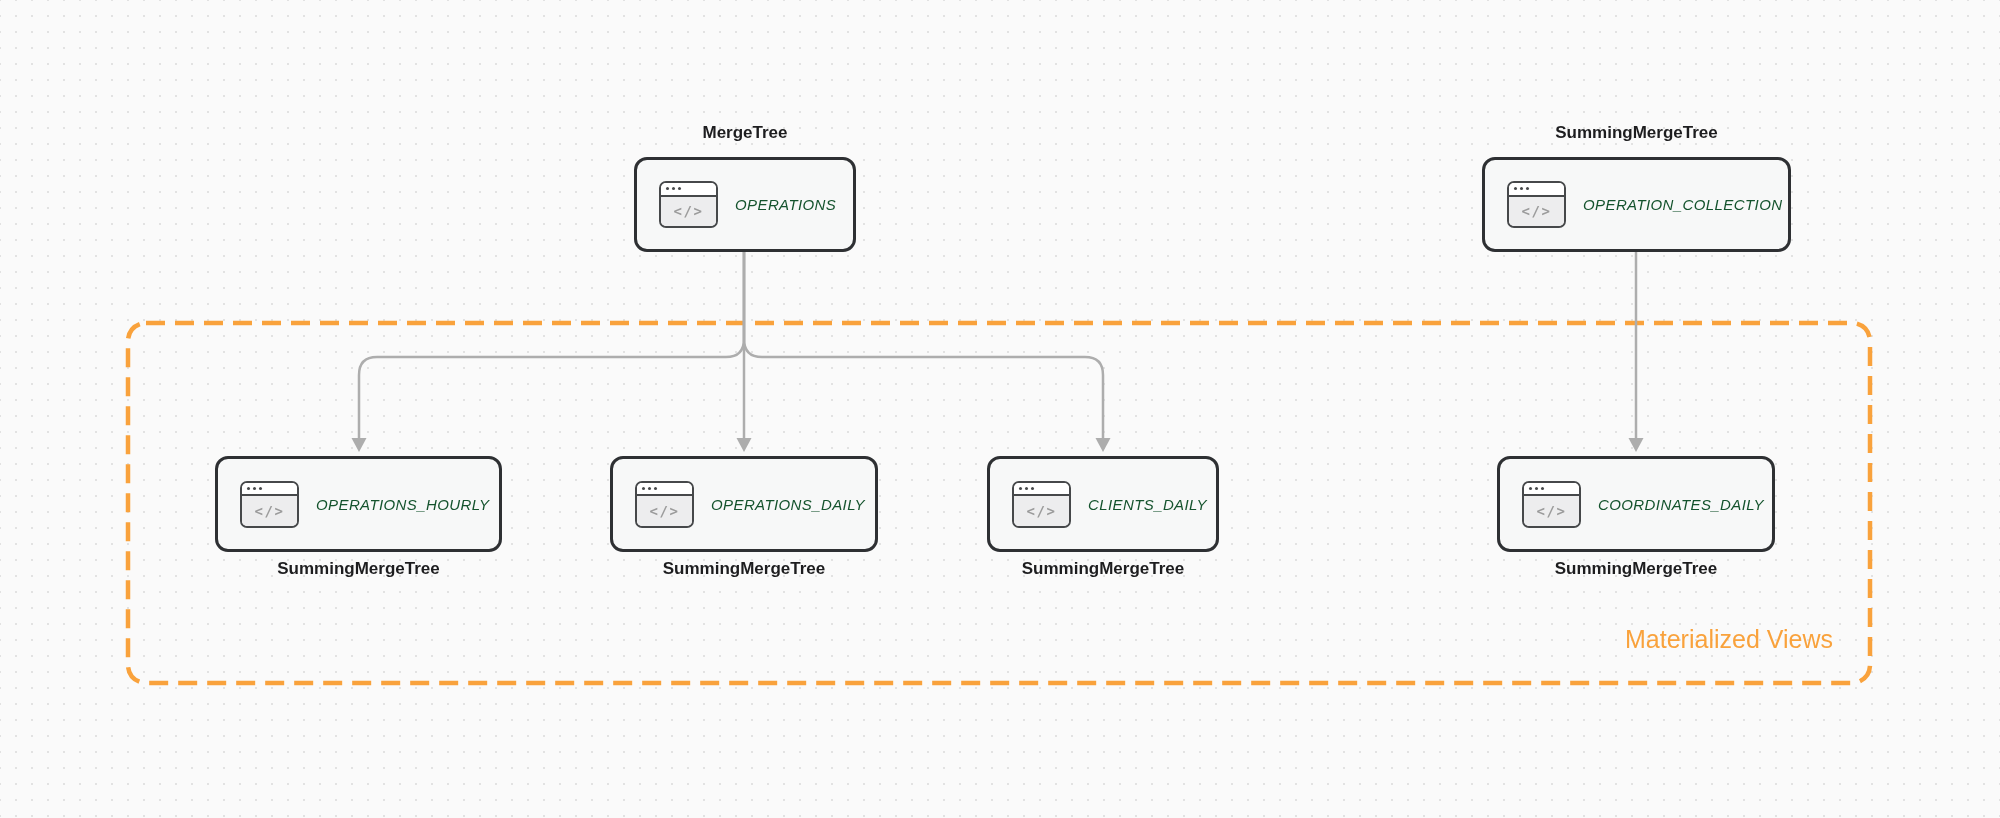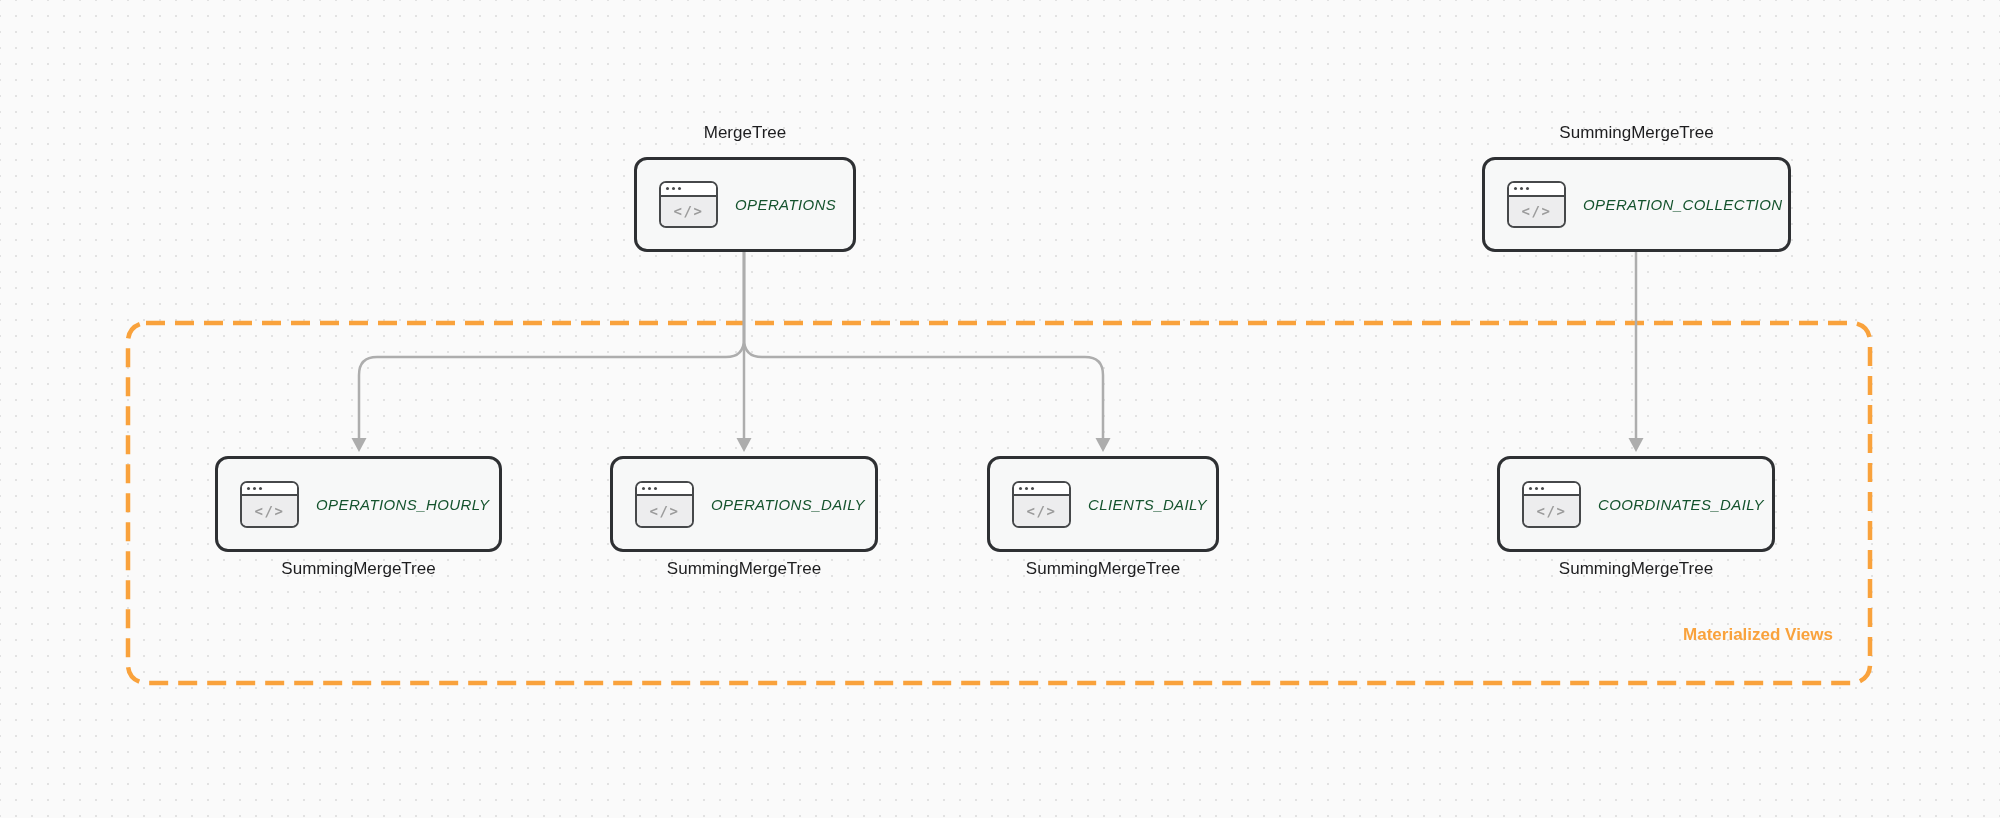--- a/index.html
+++ b/index.html
@@ -14,41 +14,41 @@
   .node{
     position:absolute;box-sizing:border-box;display:flex;align-items:center;
     gap:17px;padding:0 18px 0 22px;
     background:#f7f8f8;border:3px solid #2e3033;border-radius:13px;
   }
   .node-text{
     font-style:italic;font-size:15px;font-weight:500;letter-spacing:0.4px;
     color:#14532d;white-space:nowrap;
   }
   .engine-label{
-    position:absolute;text-align:center;font-size:17px;font-weight:400;
+    position:absolute;text-align:center;font-size:17px;font-weight:700;
     color:#1d1d1f;white-space:nowrap;
   }
   .icon{
     width:59px;height:47px;box-sizing:border-box;flex-shrink:0;
     border:2.5px solid #46484a;border-radius:7px;background:#ffffff;
     display:flex;flex-direction:column;overflow:hidden;
   }
   .icon-header{
     height:11.5px;flex-shrink:0;border-bottom:2.5px solid #46484a;
     display:flex;align-items:center;gap:2.6px;padding-left:5px;background:#ffffff;
   }
   .icon-header i{width:3.2px;height:3.2px;border-radius:50%;background:#46484a;}
   .icon-body{
     flex:1;background:#ededee;display:flex;align-items:center;justify-content:center;
     color:#9b9b9b;font-family:"DejaVu Sans Mono",monospace;
     font-size:14px;font-weight:bold;letter-spacing:1.5px;
   }
   .group-label{
     position:absolute;right:167px;top:625px;
-    font-size:17px;font-weight:700;color:#f9a23c;white-space:nowrap;
+    font-size:25px;font-weight:400;color:#f9a23c;white-space:nowrap;
   }
 </style>
 </head>
 <body>
 
 <div class="canvas">
 
   <svg class="layer" viewBox="0 0 2000 818">
     <rect x="128" y="323" width="1742" height="360" rx="18" fill="none" stroke-width="4.5" stroke-dasharray="19 10" stroke="#f9a23c"></rect>
     <g stroke-width="2.5" fill="none">

